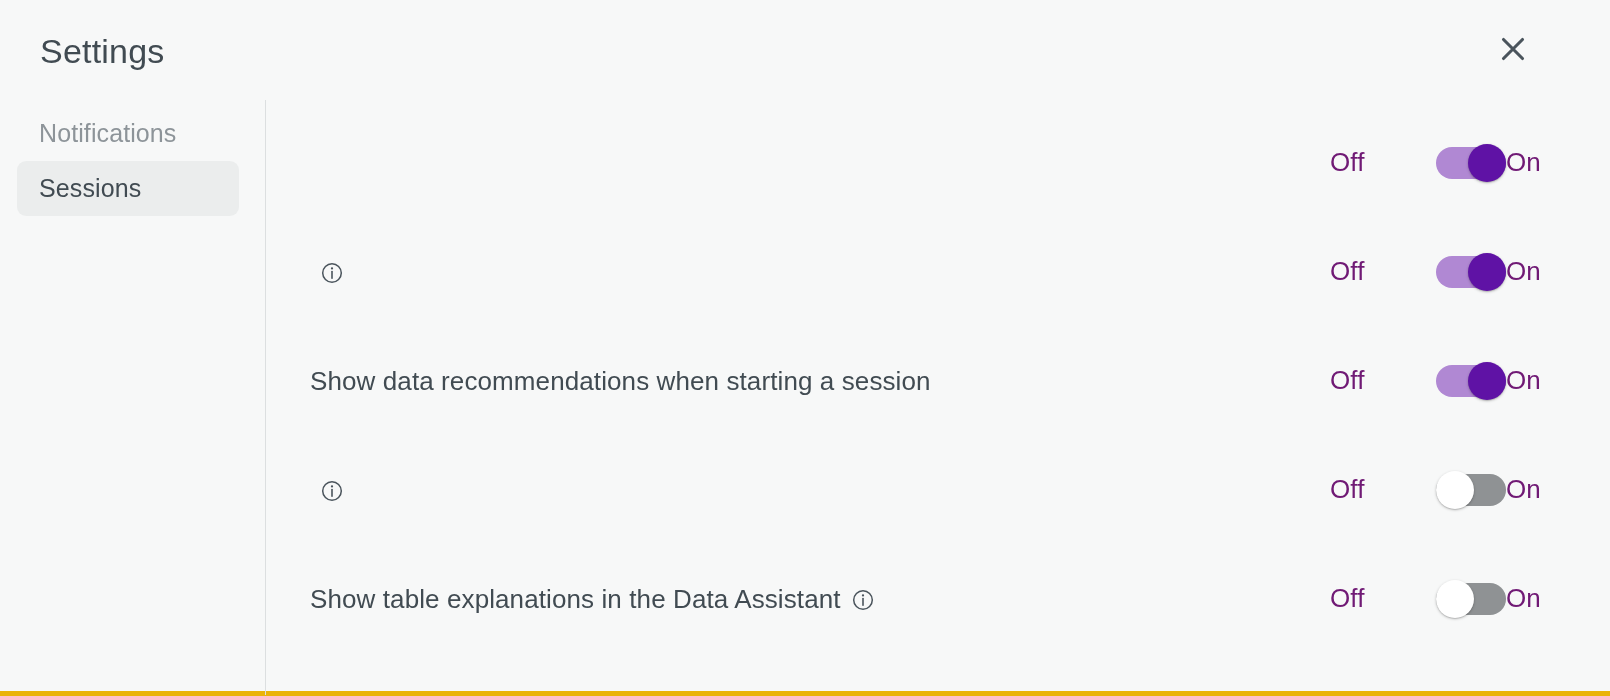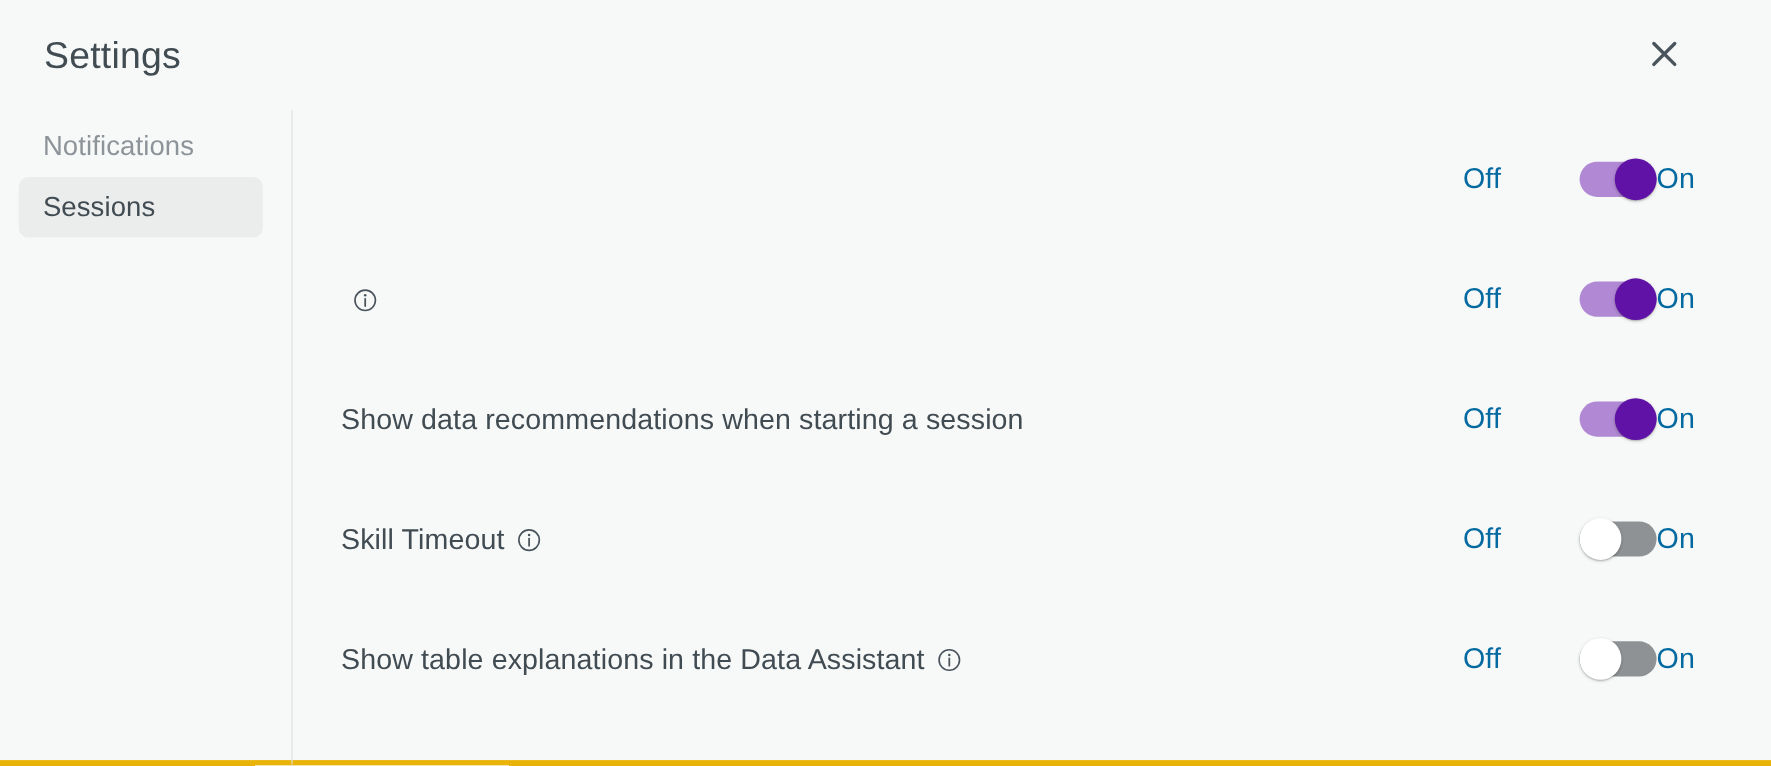--- a/index.html
+++ b/index.html
@@ -147,21 +147,21 @@
   .toggle-group {
     margin-left: auto;
     display: flex;
     align-items: center;
     flex-shrink: 0;
   }
 
   .toggle-state-label {
     font-size: 26px;
     font-weight: 400;
-    color: #0369a1;
+    color: #701a75;
     letter-spacing: 0.1px;
     white-space: nowrap;
   }
   .toggle-state-label.off-label {
     width: 60px;
     text-align: left;
   }
   .toggle-state-label.on-label {
     width: 60px;
     text-align: left;
@@ -271,21 +271,20 @@
             <div class="toggle on">
               <span class="track"></span>
               <span class="knob"></span>
             </div>
             <span class="toggle-state-label on-label">On</span>
           </div>
         </div>
 
         <div class="setting-row">
           <div class="setting-label">
-            <span>Skill Timeout</span>
             <span class="info-icon">
               <svg width="22" height="22" viewBox="0 0 22 22" aria-hidden="true">
                 <circle cx="11" cy="11" r="9.3" fill="none" stroke="#4a545c" stroke-width="1.5"></circle>
                 <circle cx="11" cy="6.4" r="1.15" fill="#4a545c"></circle>
                 <path d="M11 9.6 L11 16.2" stroke="#4a545c" stroke-width="1.6" stroke-linecap="round"></path>
               </svg>
             </span>
           </div>
           <div class="toggle-group">
             <span class="toggle-state-label off-label">Off</span>

